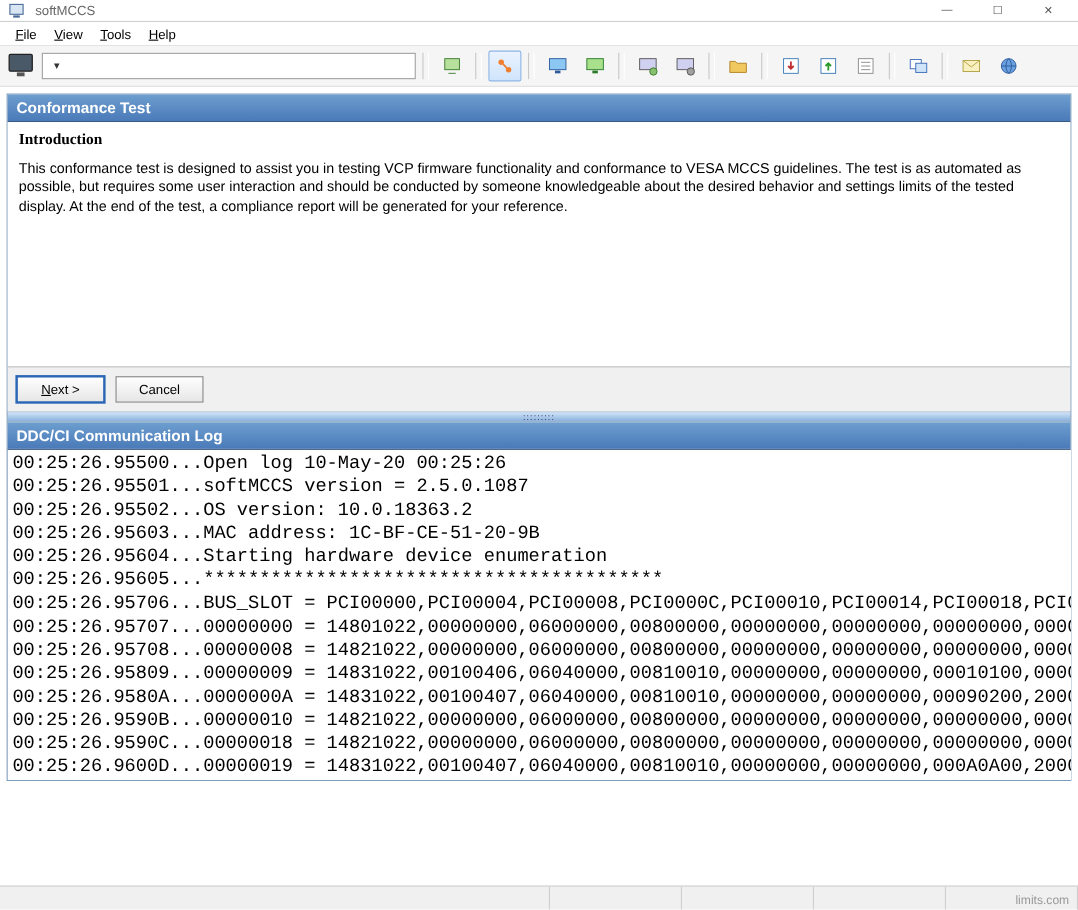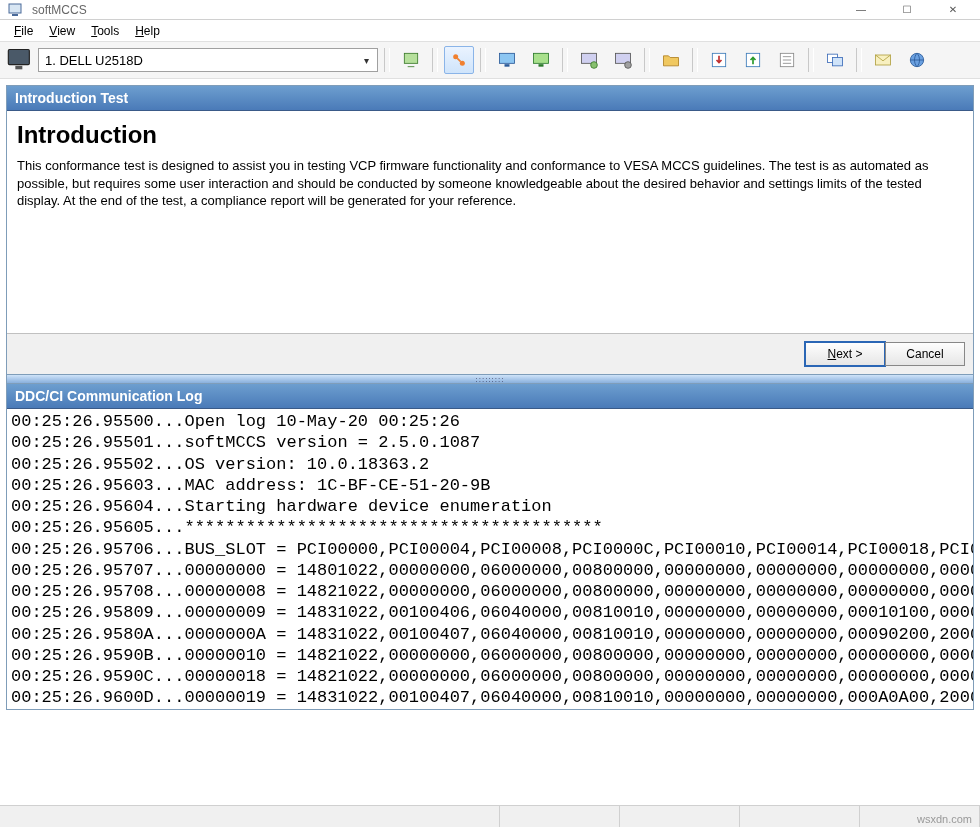--- a/index.html
+++ b/index.html
@@ -99,32 +99,33 @@
   .content-panel { height: 290px; display:flex; flex-direction:column; }
   .content-body {
     flex:1;
     padding: 8px 10px;
     background:#fff;
     overflow:auto;
     font-size: 13px;
     line-height: 1.35;
   }
   .content-body h2 {
-    font-family: Liberation Sans, sans-serif;
-    font-size: 24px;
+    font-family: Liberation Serif, serif;
+    font-size: 14px;
     margin: 0 0 6px 0;
   }
   .content-body p { margin: 0 0 14px 0; }
 
   .content-buttons {
     border-top: 1px solid #c0c0c0;
     background: #f0f0f0;
     padding: 8px;
     display:flex;
-    justify-content:flex-end;
+    justify-content:flex-start;
+    gap: 10px;
   }
   .btn {
     min-width: 80px;
     height: 24px;
     border: 1px solid #888;
     background: linear-gradient(#fefefe,#e6e6e6);
     font-size: 12px;
     cursor: pointer;
   }
   .btn.primary { outline: 2px solid #2a66b5; outline-offset:-1px; border-color:#2a66b5; }
@@ -196,21 +197,20 @@
 </div>
 
 <div class="toolbar">
   <div class="display-icon">
     <svg viewBox="0 0 24 24">
         <rect x="2" y="3" width="18" height="13" rx="1" fill="#4a5968" stroke="#222"></rect>
         <rect x="8" y="17" width="6" height="3" fill="#555"></rect>
       </svg>
   </div>
   <div class="dropdown">
-    <span class="sel">1. DELL U2518D</span>
     <span class="arrow">▾</span>
   </div>
   <div class="tb-sep"></div>
   <div class="tb-btn">
       <svg viewBox="0 0 24 24">
         <rect x="4" y="4" width="16" height="12" fill="#b6e09c" stroke="#3a7a2a"></rect>
         <path d="M8 20h8" stroke="#3a7a2a"></path>
       </svg>
     </div>
   <div class="tb-sep"></div>
@@ -289,21 +289,21 @@
   <div class="tb-btn">
       <svg viewBox="0 0 24 24">
         <circle cx="12" cy="12" r="8" fill="#6aa0e0" stroke="#2a5a99"></circle>
         <path d="M4 12h16M12 4c4 4 4 12 0 16M12 4c-4 4-4 12 0 16" fill="none" stroke="#2a5a99"></path>
       </svg>
     </div>
 </div>
 
 <div class="panel-wrap">
   <div class="panel content-panel">
-    <div class="panel-title">Introduction Test</div>
+    <div class="panel-title">Conformance Test</div>
     <div class="content-body">
       <h2>Introduction</h2>
       <p>This conformance test is designed to assist you in testing VCP firmware functionality and conformance to VESA MCCS guidelines. The test is as automated as possible, but requires some user interaction and should be conducted by someone knowledgeable about the desired behavior and settings limits of the tested display. At the end of the test, a compliance report will be generated for your reference.</p>
     </div>
     <div class="content-buttons">
       <button class="btn primary"><span class="mn">N</span>ext &gt;</button>
       <button class="btn">Cancel</button>
     </div>
   </div>
 
@@ -331,13 +331,13 @@
   </div>
 </div>
 
 <div class="statusbar">
   <div class="cell grow"></div>
   <div class="cell"></div>
     <div class="cell"></div>
     <div class="cell"></div>
     <div class="cell"></div>
 </div>
-<div class="watermark">wsxdn.com</div>
+<div class="watermark">limits.com</div>
 
 </body></html>

